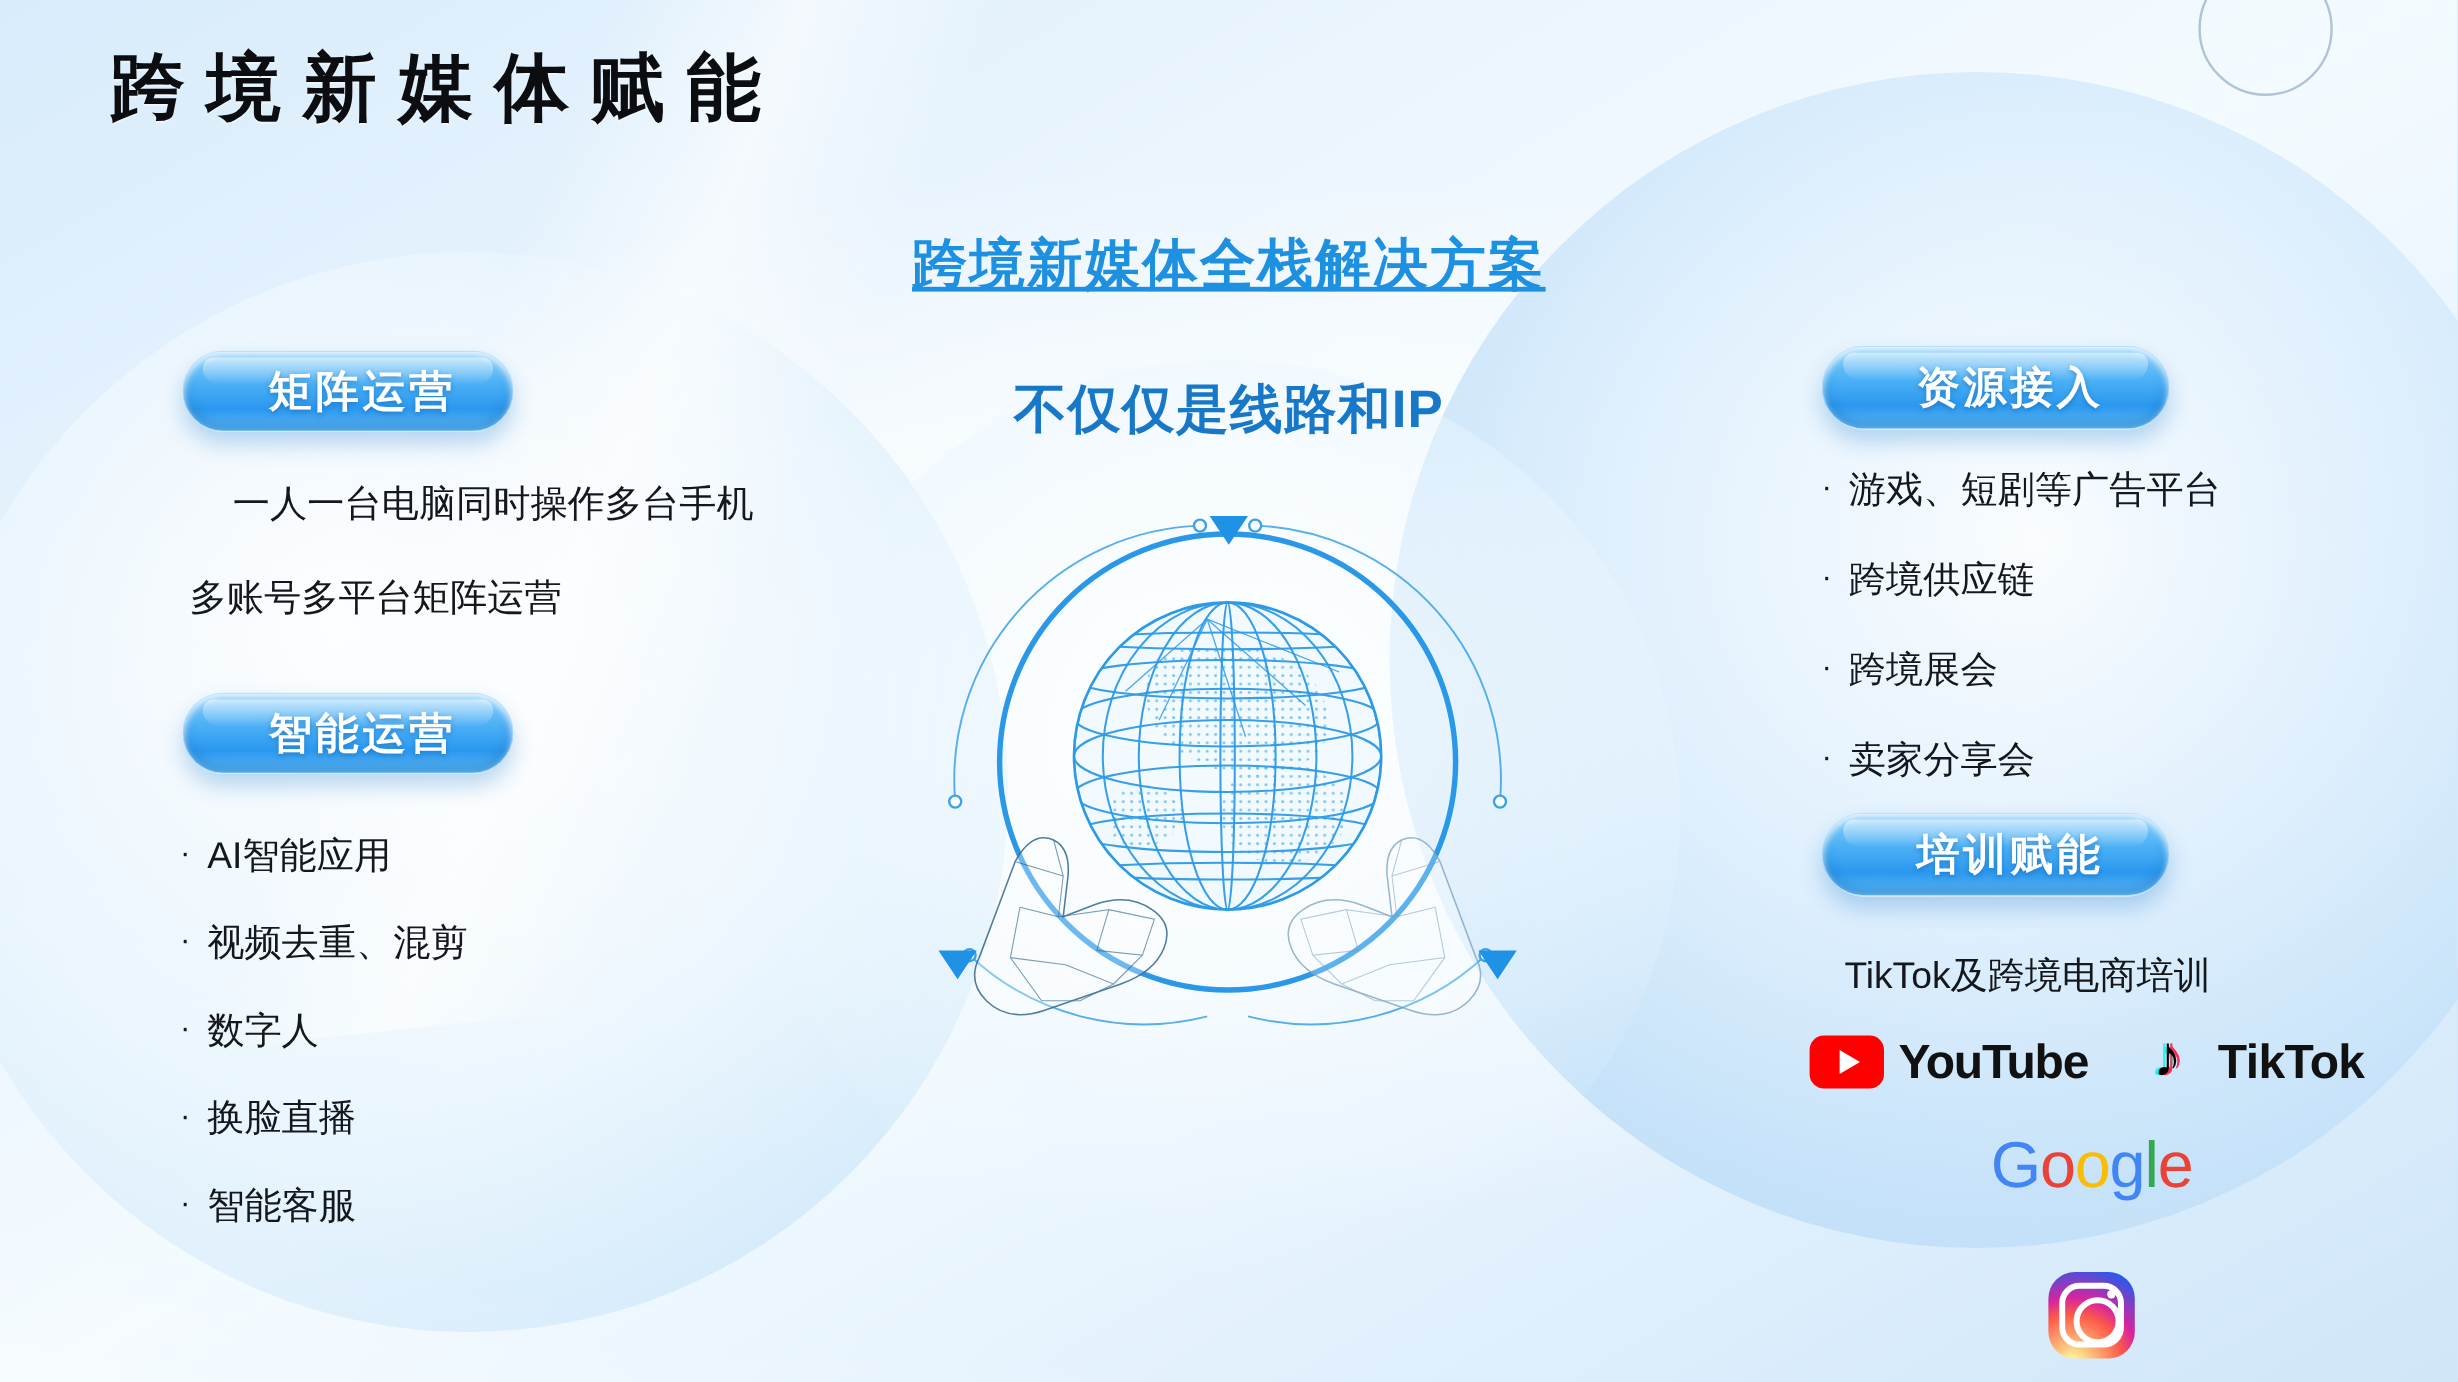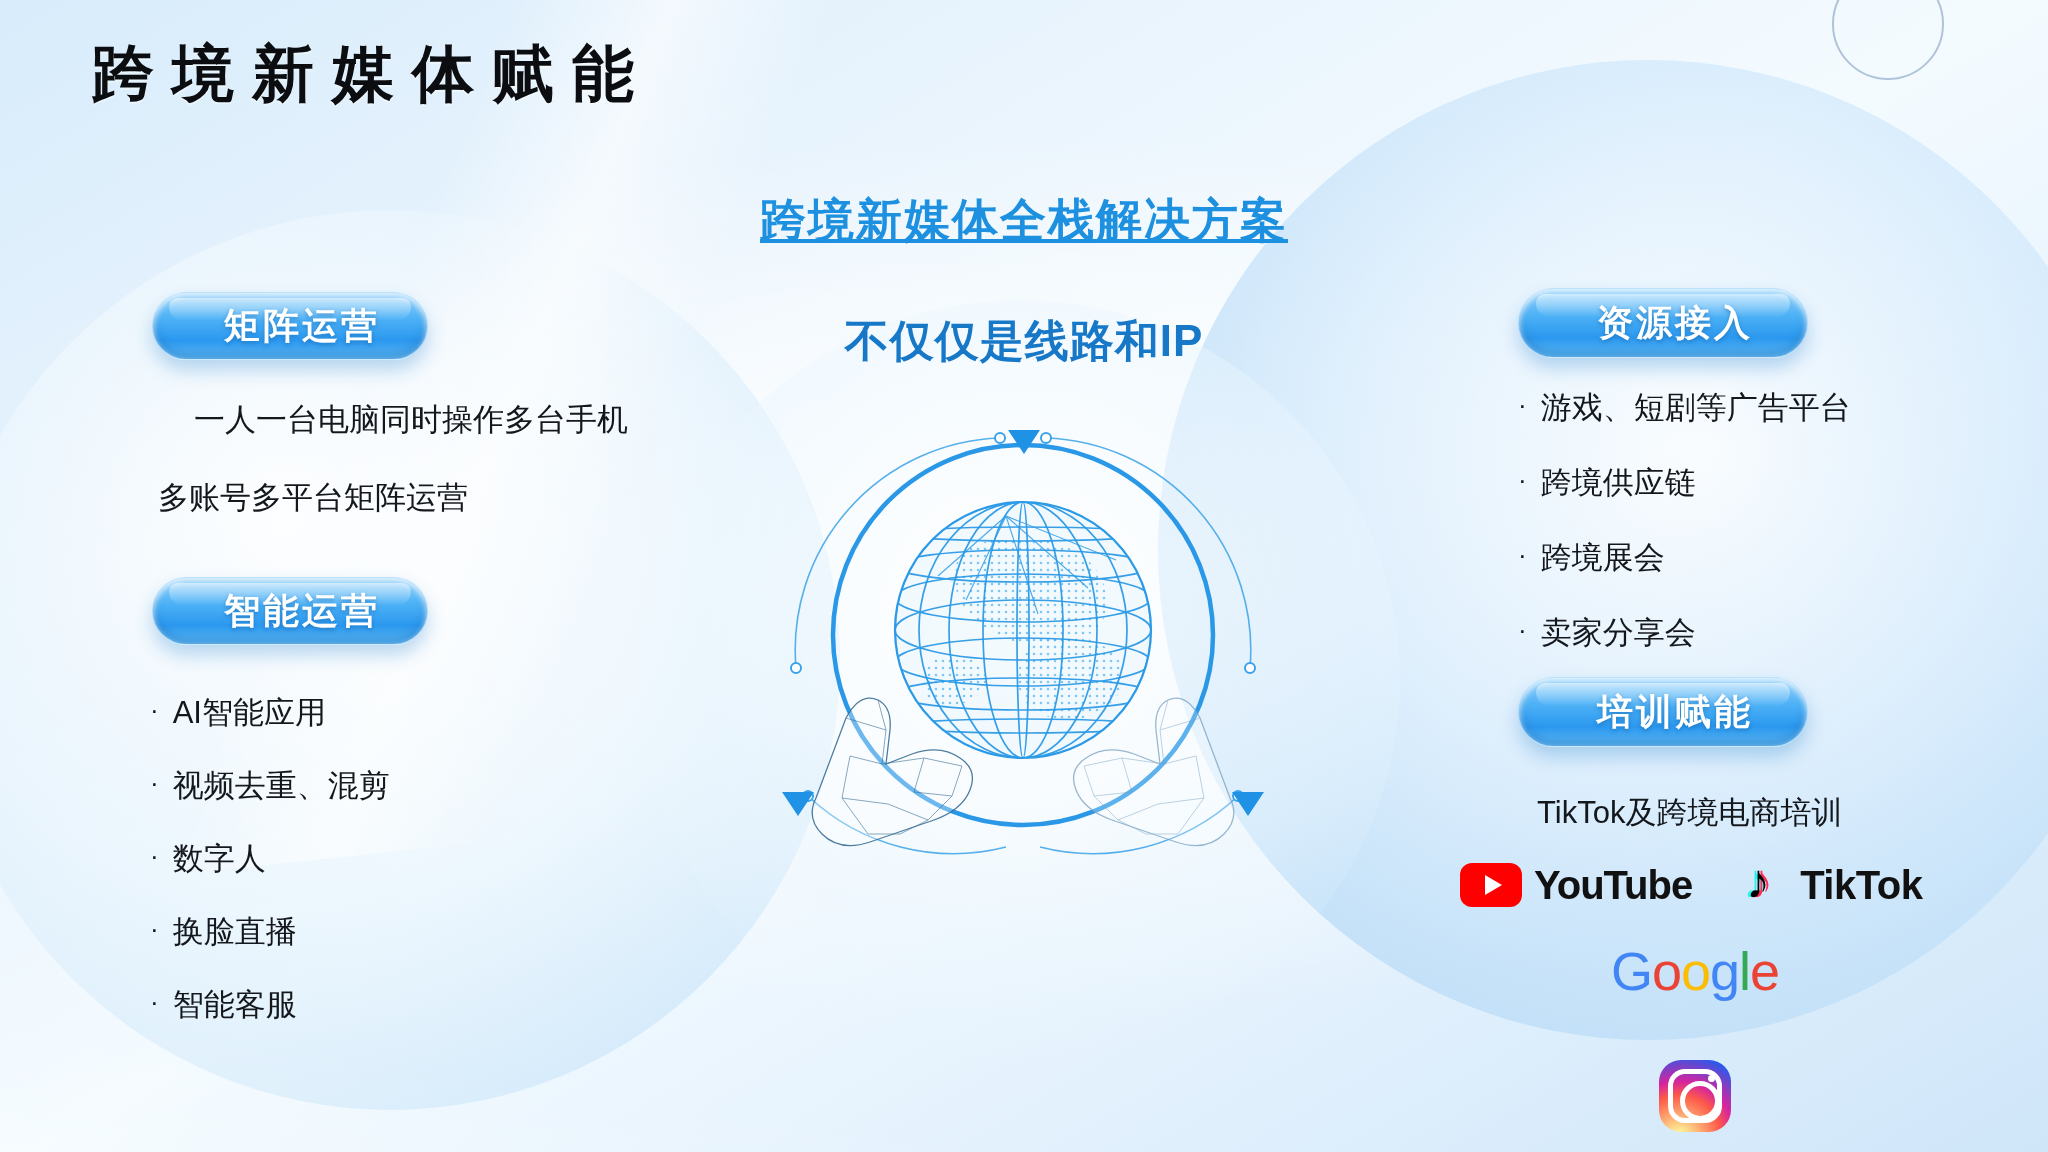--- a/index.html
+++ b/index.html
@@ -106,21 +106,21 @@
   .bullets.left-list .bullet{margin-bottom:31px;}
   .bullets.right-list{left:1518px;top:387px;}
   .bullets.right-list .bullet{margin-bottom:33px;}
 
   .right-plain{
     position:absolute;left:1537px;top:792px;color:#14181d;
     font-size:31px;font-weight:500;white-space:nowrap;
   }
 
   
-  .logos{position:absolute;left:1424px;top:862px;width:470px;}
+  .logos{position:absolute;left:1472px;top:862px;width:470px;}
   .logo-row{display:flex;align-items:center;}
   .logo-row.row1{gap:54px;padding-left:36px;}
   .logo-row.row2{gap:62px;padding-left:72px;margin-top:36px;flex-direction:column;}
 
   .yt{display:flex;align-items:center;gap:12px;}
   .yt-badge{
     width:62px;height:44px;background:#ff0000;border-radius:12px;
     display:flex;align-items:center;justify-content:center;
   }
   .yt-tri{

